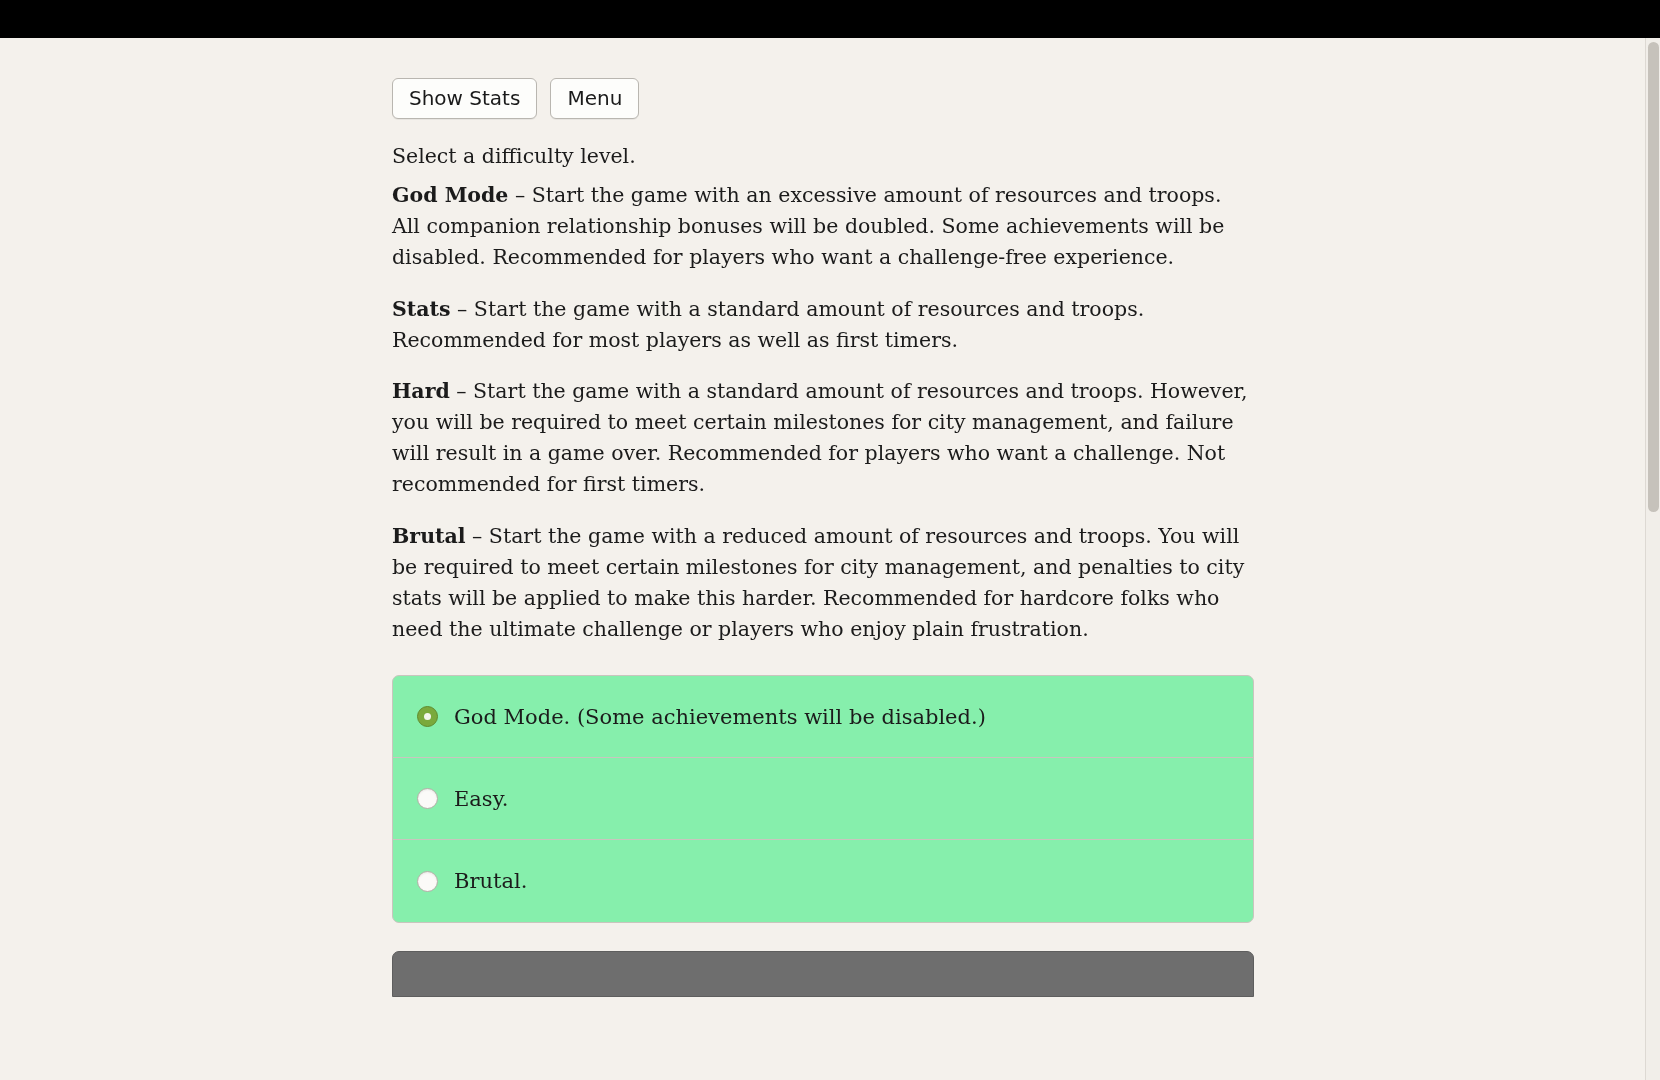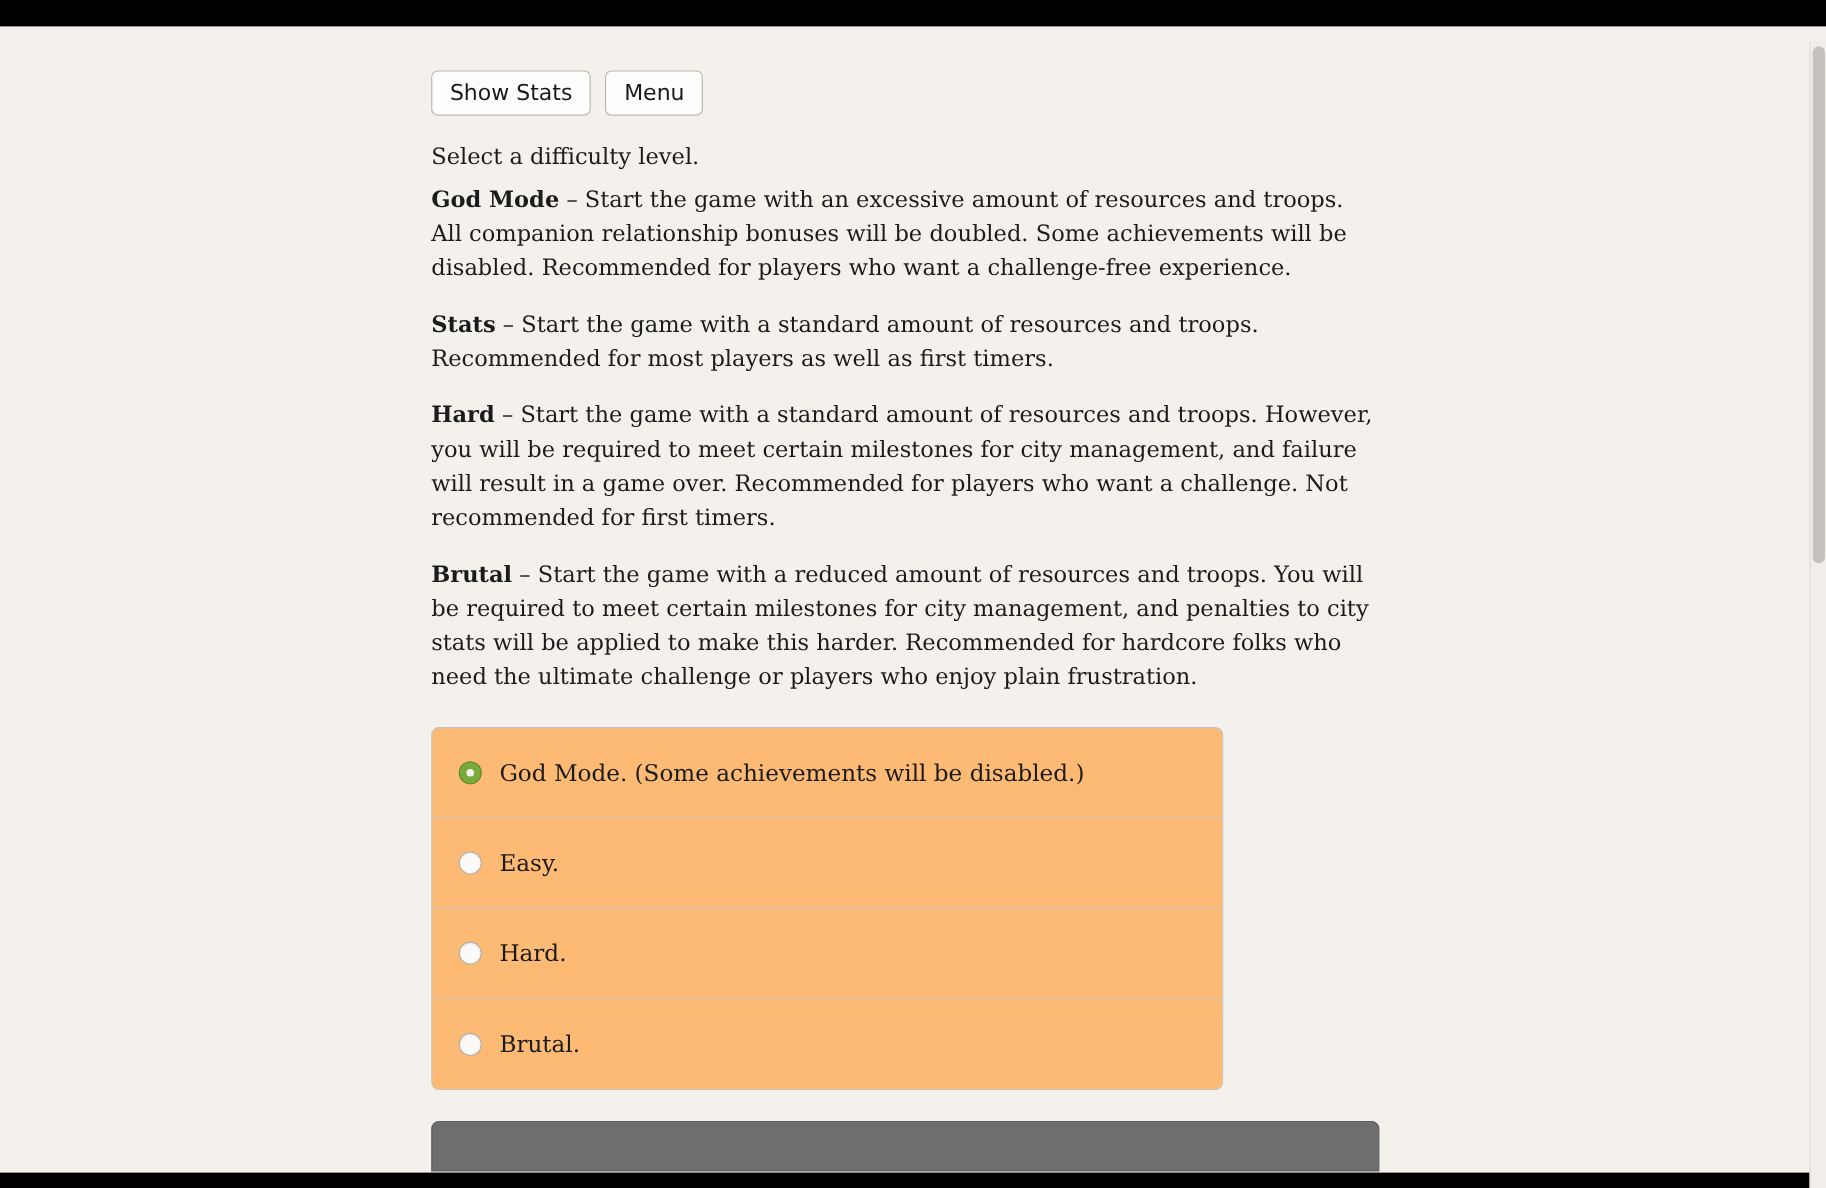--- a/index.html
+++ b/index.html
@@ -20,21 +20,21 @@
   }
   .topbar {
     position: absolute;
     top: 0; left: 0;
     width: 1660px;
     height: 38px;
     background: #000000;
   }
   .page {
     position: absolute;
-    top: 24px; left: 0;
+    top: 38px; left: 0;
     width: 1660px;
     height: 1042px;
     background: #f4f1ec;
     overflow: hidden;
   }
   .content {
     position: absolute;
     left: 392px;
     top: 40px;
     width: 862px;
@@ -67,23 +67,23 @@
   .prose p {
     margin: 0 0 20px 0;
   }
   .prose p.lead { margin-bottom: 8px; }
   .prose b { font-weight: bold; }
   
   .choices {
     margin-top: 30px;
     border: 1px solid #c9c5be;
     border-radius: 7px;
-    background: #fdba74;
+    background: #86efac;
     overflow: hidden;
-    width: 720px;
+    width: 862px;
   }
   .choice {
     display: flex;
     align-items: center;
     gap: 16px;
     padding: 25px 24px;
     border-bottom: 1px solid #c9c5be;
     cursor: pointer;
     font-size: 21px;
     color: #1b1b1b;
@@ -181,24 +181,20 @@
         <div class="choice">
           <span class="radio on"></span>
           <span>God Mode. (Some achievements will be disabled.)</span>
         </div>
 
         <div class="choice">
           <span class="radio"></span>
           <span>Easy.</span>
         </div>
 
-        <div class="choice">
-          <span class="radio"></span>
-          <span>Hard.</span>
-        </div>
 
         <div class="choice">
           <span class="radio"></span>
           <span>Brutal.</span>
         </div>
 
       </div>
 
       <button class="submit"></button>
 

